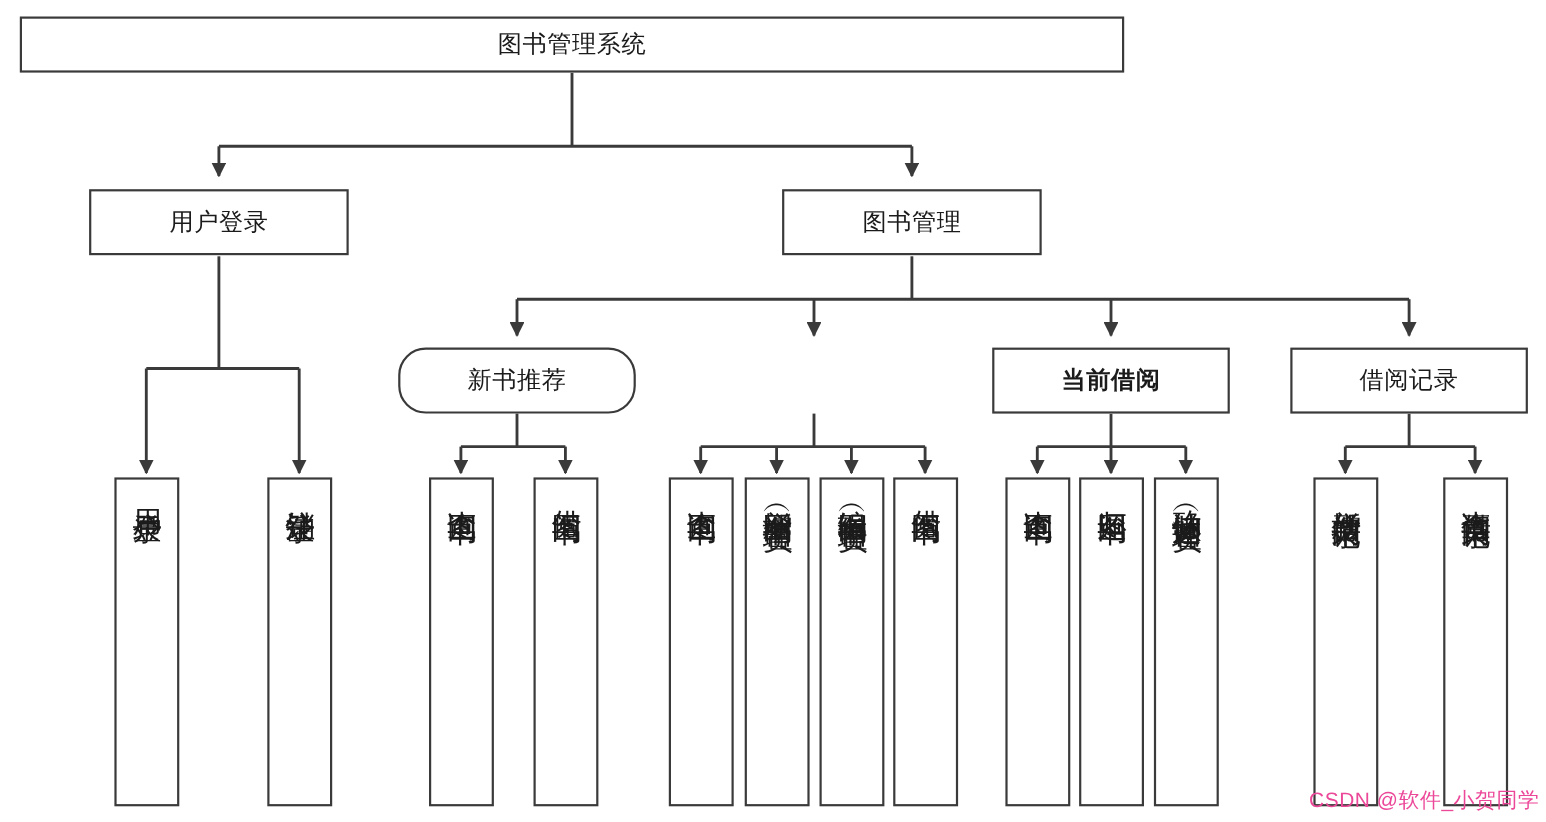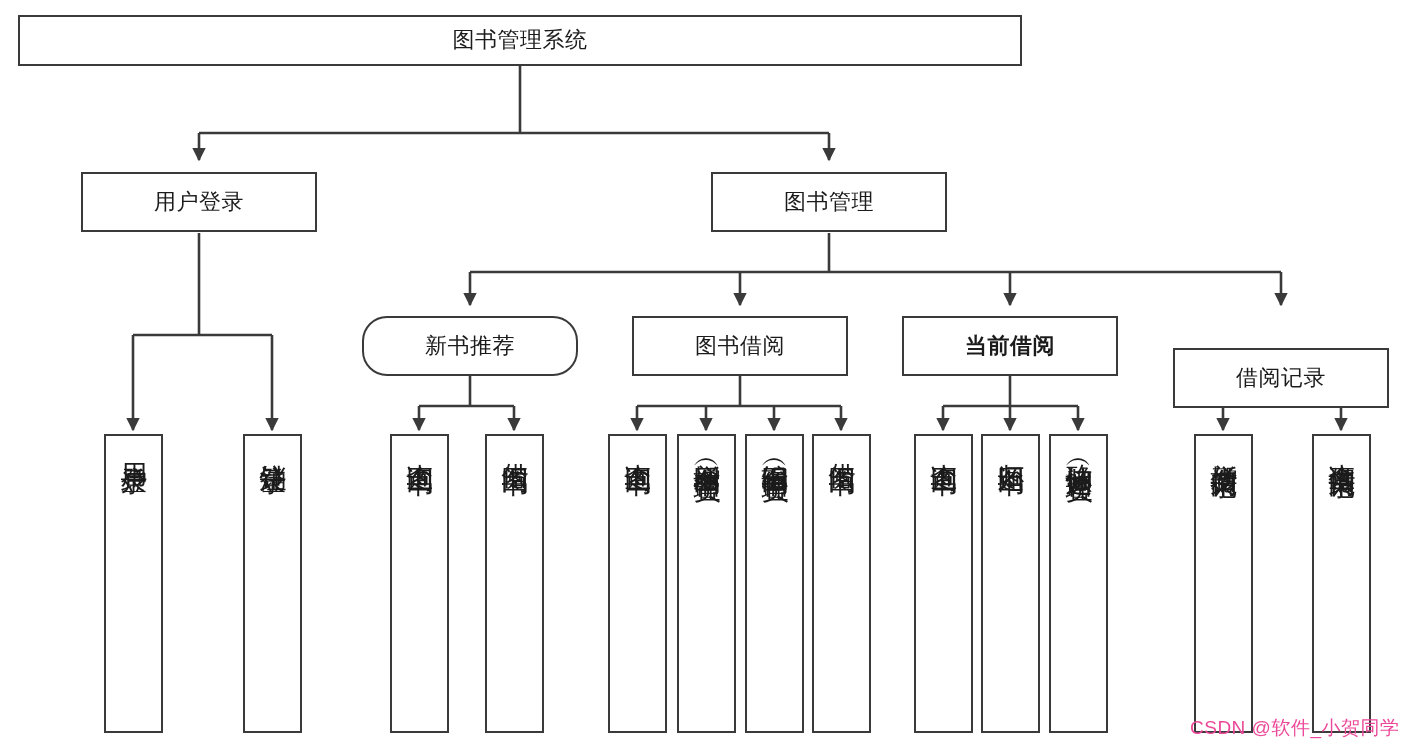--- a/index.html
+++ b/index.html
@@ -132,29 +132,26 @@
   </div>
 
   <div class="node horiz" style="left:711px; top:172px; width:236px; height:60px;">
     <span class="label">图书管理</span>
   </div>
 
   <div class="node horiz" style="left:362px; top:316px; width:216px; height:60px;border-radius:25px;">
     <span class="label">新书推荐</span>
   </div>
 
-  <div class="node horiz" style="left:632px; top:316px; width:216px; height:60px;">
-    <span class="label">图书借阅</span>
-  </div>
 
   <div class="node horiz" style="left:902px; top:316px; width:216px; height:60px;font-weight:bold;">
     <span class="label">当前借阅</span>
   </div>
 
-  <div class="node horiz" style="left:1173px; top:316px; width:216px; height:60px;margin-top:32px;">
+  <div class="node horiz" style="left:1173px; top:316px; width:216px; height:60px;">
     <span class="label">借阅记录</span>
   </div>
 
   <div class="node vert" style="left:104px; top:434px; width:59px; height:299px;">
     <span class="label">用户登录</span>
   </div>
 
   <div class="node vert" style="left:243px; top:434px; width:59px; height:299px;">
     <span class="label">注销登录</span>
   </div>

